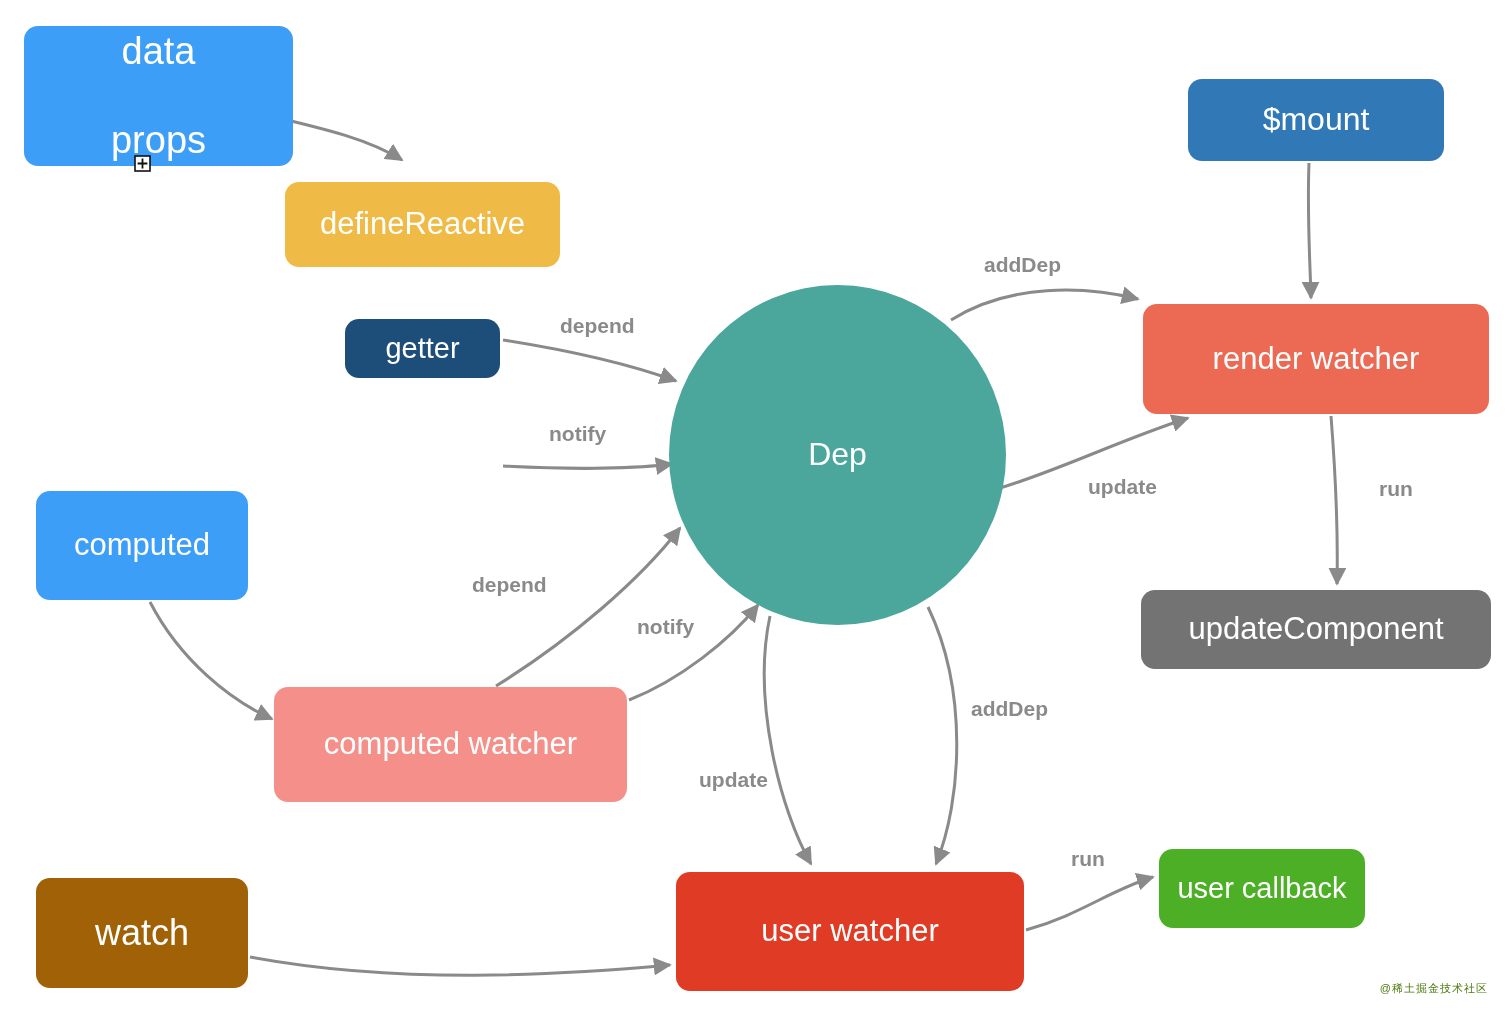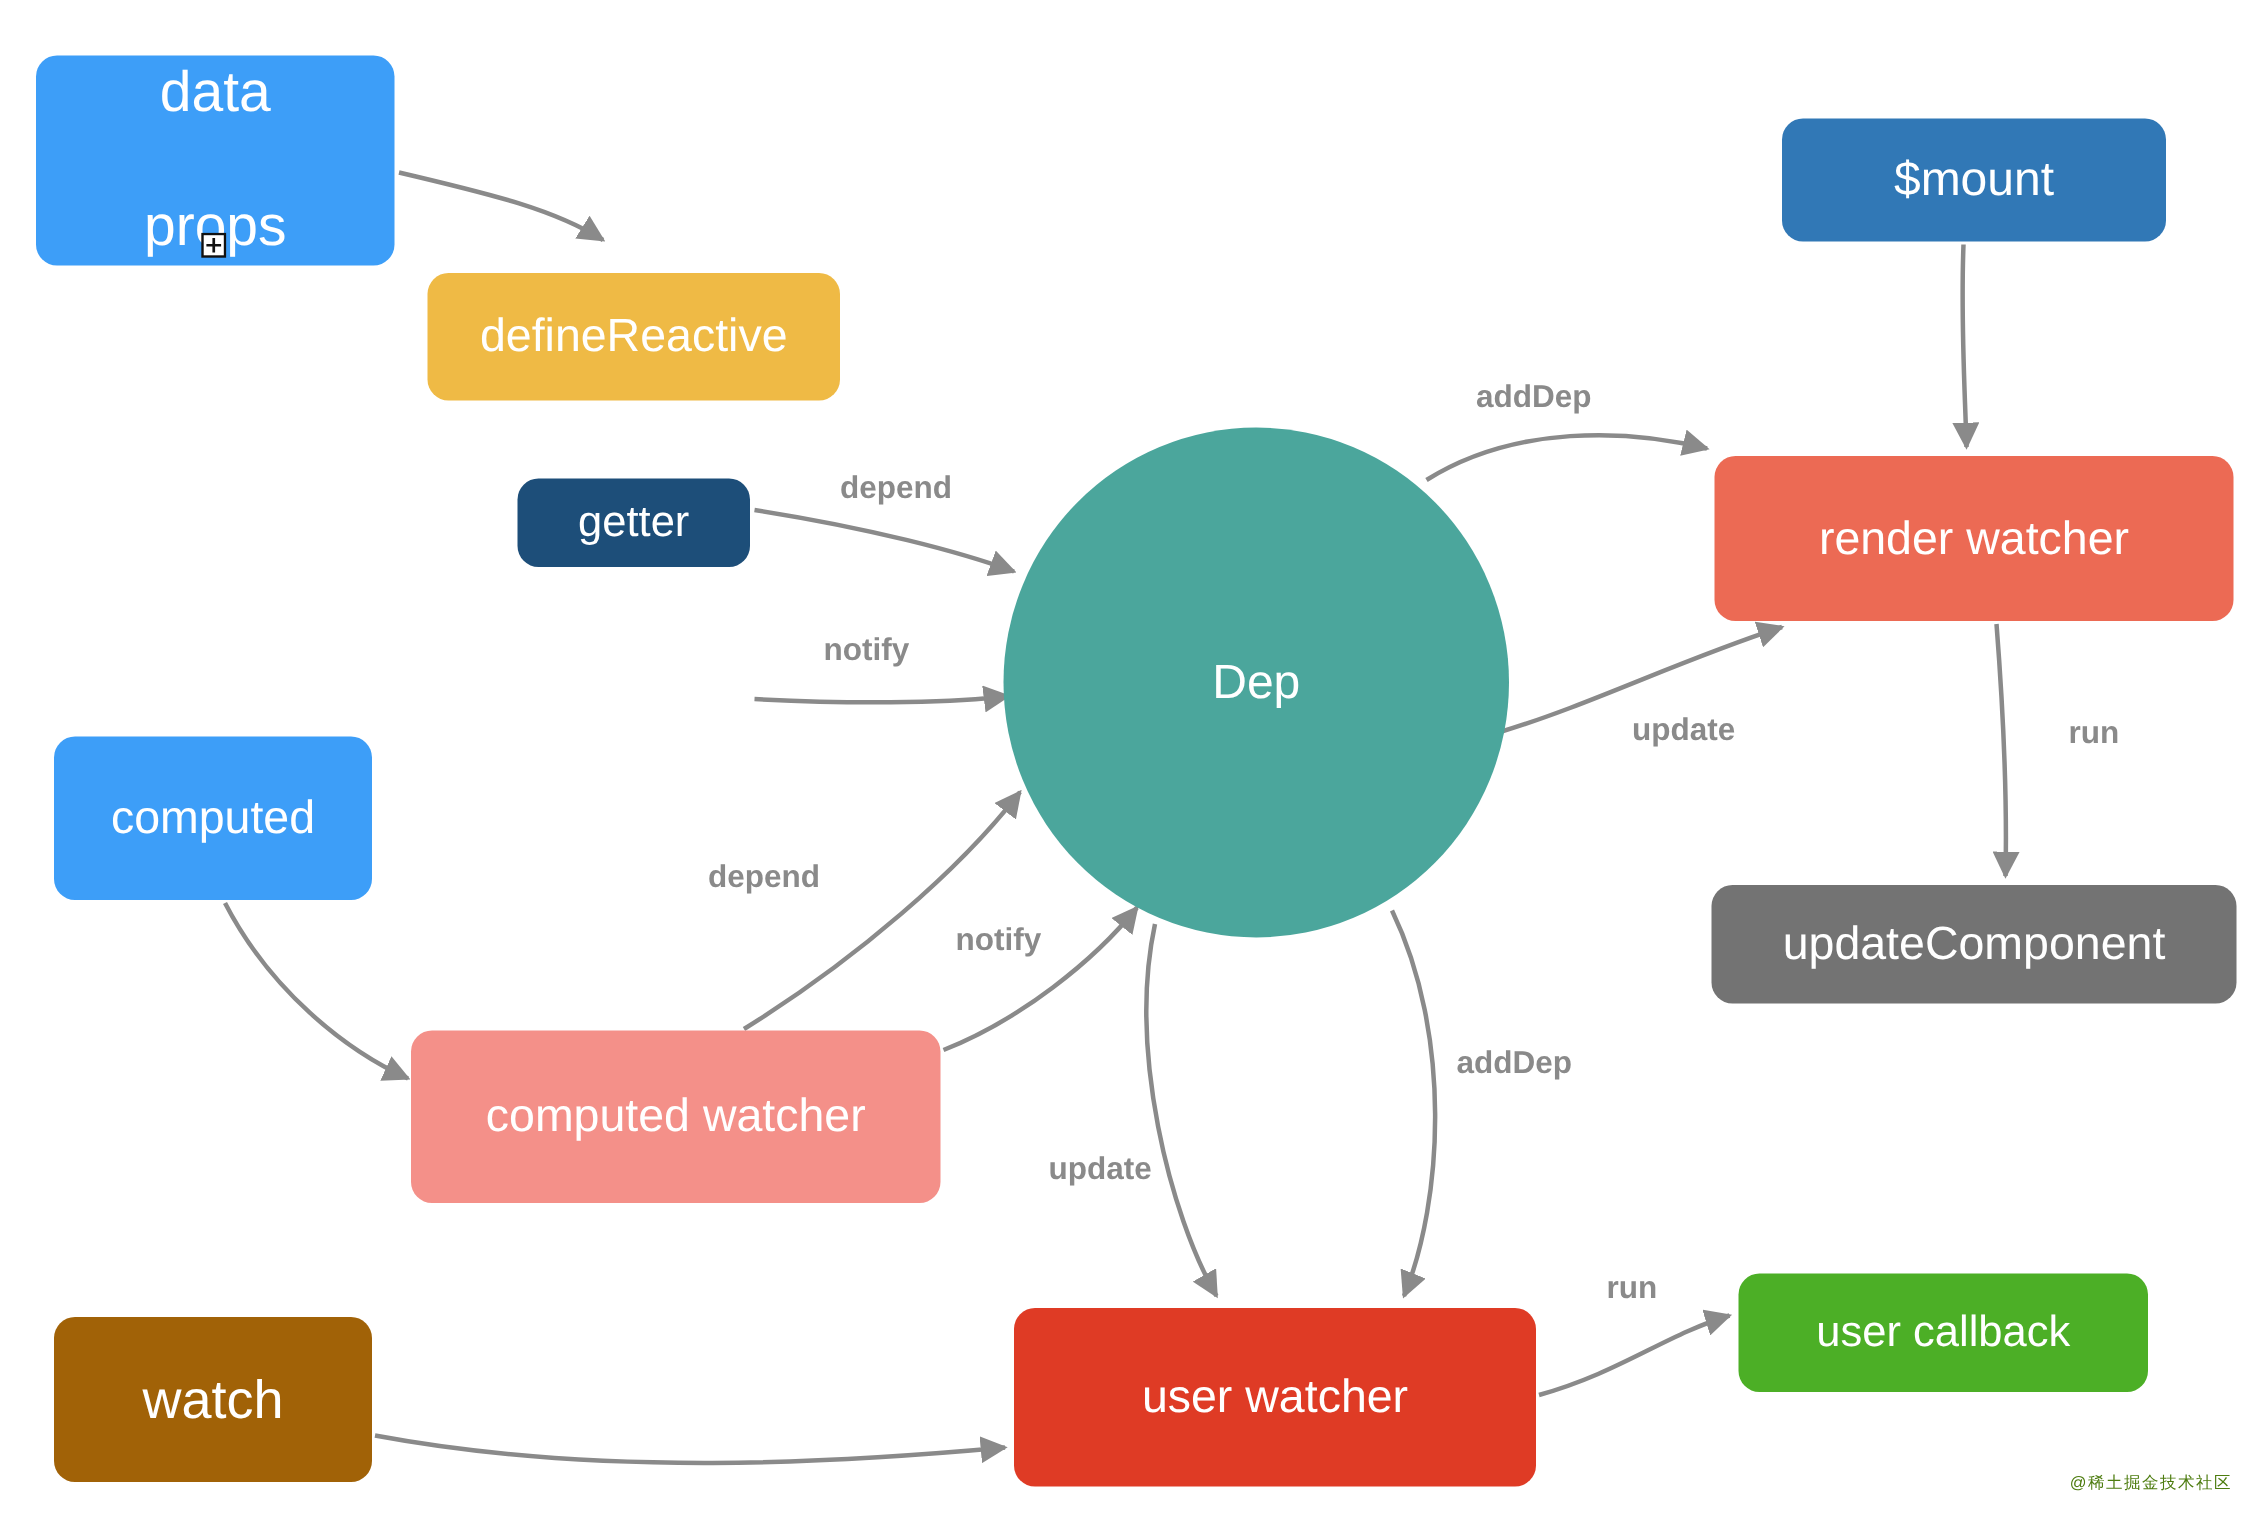--- a/index.html
+++ b/index.html
@@ -93,21 +93,21 @@
       <path d="M 951 320 C 1010 283 1085 286 1138 299"></path>
       <path d="M 1000 488 C 1060 470 1120 440 1188 418"></path>
       <path d="M 1309 163 C 1307 215 1310 260 1311 298"></path>
       <path d="M 1331 416 C 1336 480 1338 540 1337 584"></path>
       <path d="M 770 616 C 752 700 780 810 811 864"></path>
       <path d="M 928 607 C 968 690 962 800 936 864"></path>
       <path d="M 1026 930 C 1080 915 1110 890 1153 877"></path>
     </g>
   </svg>
 
-  <div class="node" style="left: 24px; top: 26px; width: 239px; height: 140px; background: rgb(61, 158, 248); font-size: 38px; flex-direction: column; margin-top: 11px;">
+  <div class="node" style="left: 24px; top: 26px; width: 269px; height: 140px; background: rgb(61, 158, 248); font-size: 38px; flex-direction: column;">
       <span>data</span>
       <br>
       <span>props</span>
     </div>
   <div class="node" style="left: 285px; top: 182px; width: 275px; height: 85px; background: rgb(239, 186, 69); font-size: 31px; flex-direction: column;">
       <span>defineReactive</span>
     </div>
   <div class="node" style="left: 345px; top: 319px; width: 155px; height: 59px; background: rgb(29, 78, 121); font-size: 29px; flex-direction: column;">
       <span>getter</span>
     </div>
@@ -128,21 +128,21 @@
     </div>
   <div class="node" style="left: 1143px; top: 304px; width: 346px; height: 110px; background: rgb(236, 106, 84); font-size: 31px; flex-direction: column;">
       <span>render watcher</span>
     </div>
   <div class="node" style="left: 1141px; top: 590px; width: 350px; height: 79px; background: #737373; font-size: 31px; flex-direction: column;">
       <span>updateComponent</span>
     </div>
   <div class="node" style="left: 676px; top: 872px; width: 348px; height: 119px; background: rgb(223, 59, 37); font-size: 31px; flex-direction: column;">
       <span>user watcher</span>
     </div>
-  <div class="node" style="left: 1159px; top: 849px; width: 273px; height: 79px; background: rgb(76, 175, 38); font-size: 29px; flex-direction: column;">
+  <div class="node" style="left: 1159px; top: 849px; width: 206px; height: 79px; background: rgb(76, 175, 38); font-size: 29px; flex-direction: column;">
       <span>user callback</span>
     </div>
 
   <div id="edge-labels">
       <div class="edge-label" style="left: 560px; top: 314px; color: rgb(138, 138, 138);">depend</div>
       <div class="edge-label" style="left: 549px; top: 422px; color: rgb(138, 138, 138);">notify</div>
       <div class="edge-label" style="left: 472px; top: 573px; color: rgb(138, 138, 138);">depend</div>
       <div class="edge-label" style="left: 637px; top: 615px; color: rgb(138, 138, 138);">notify</div>
       <div class="edge-label" style="left: 984px; top: 253px; color: rgb(138, 138, 138);">addDep</div>
       <div class="edge-label" style="left: 1088px; top: 475px; color: rgb(138, 138, 138);">update</div>

